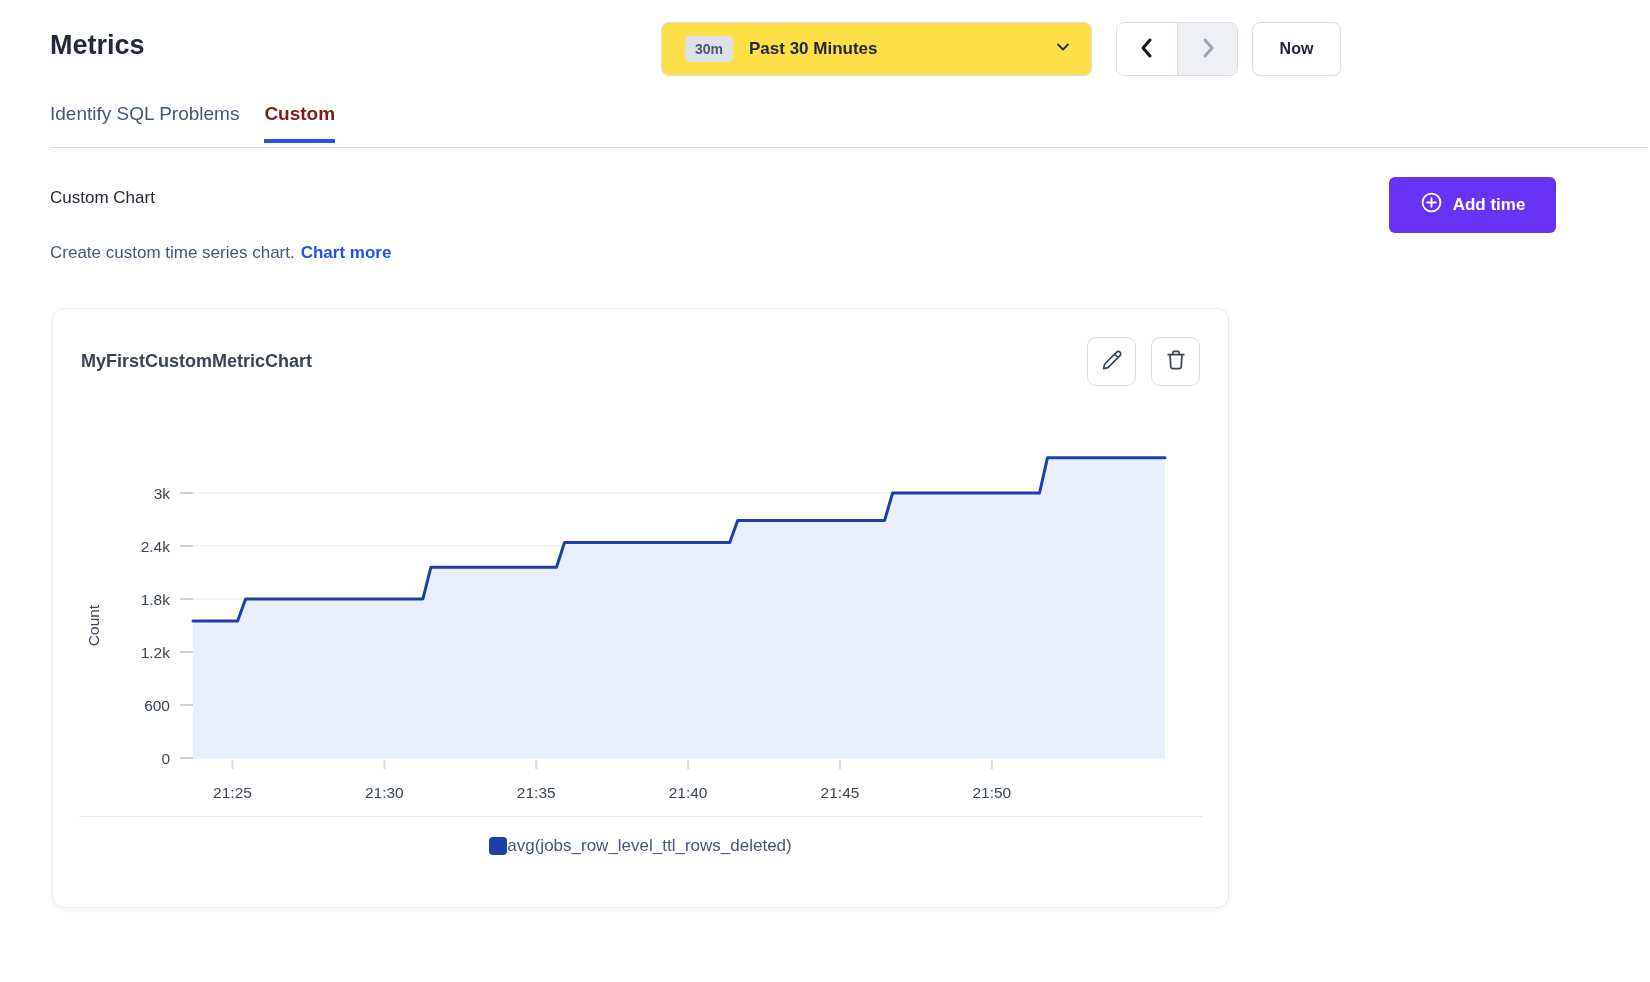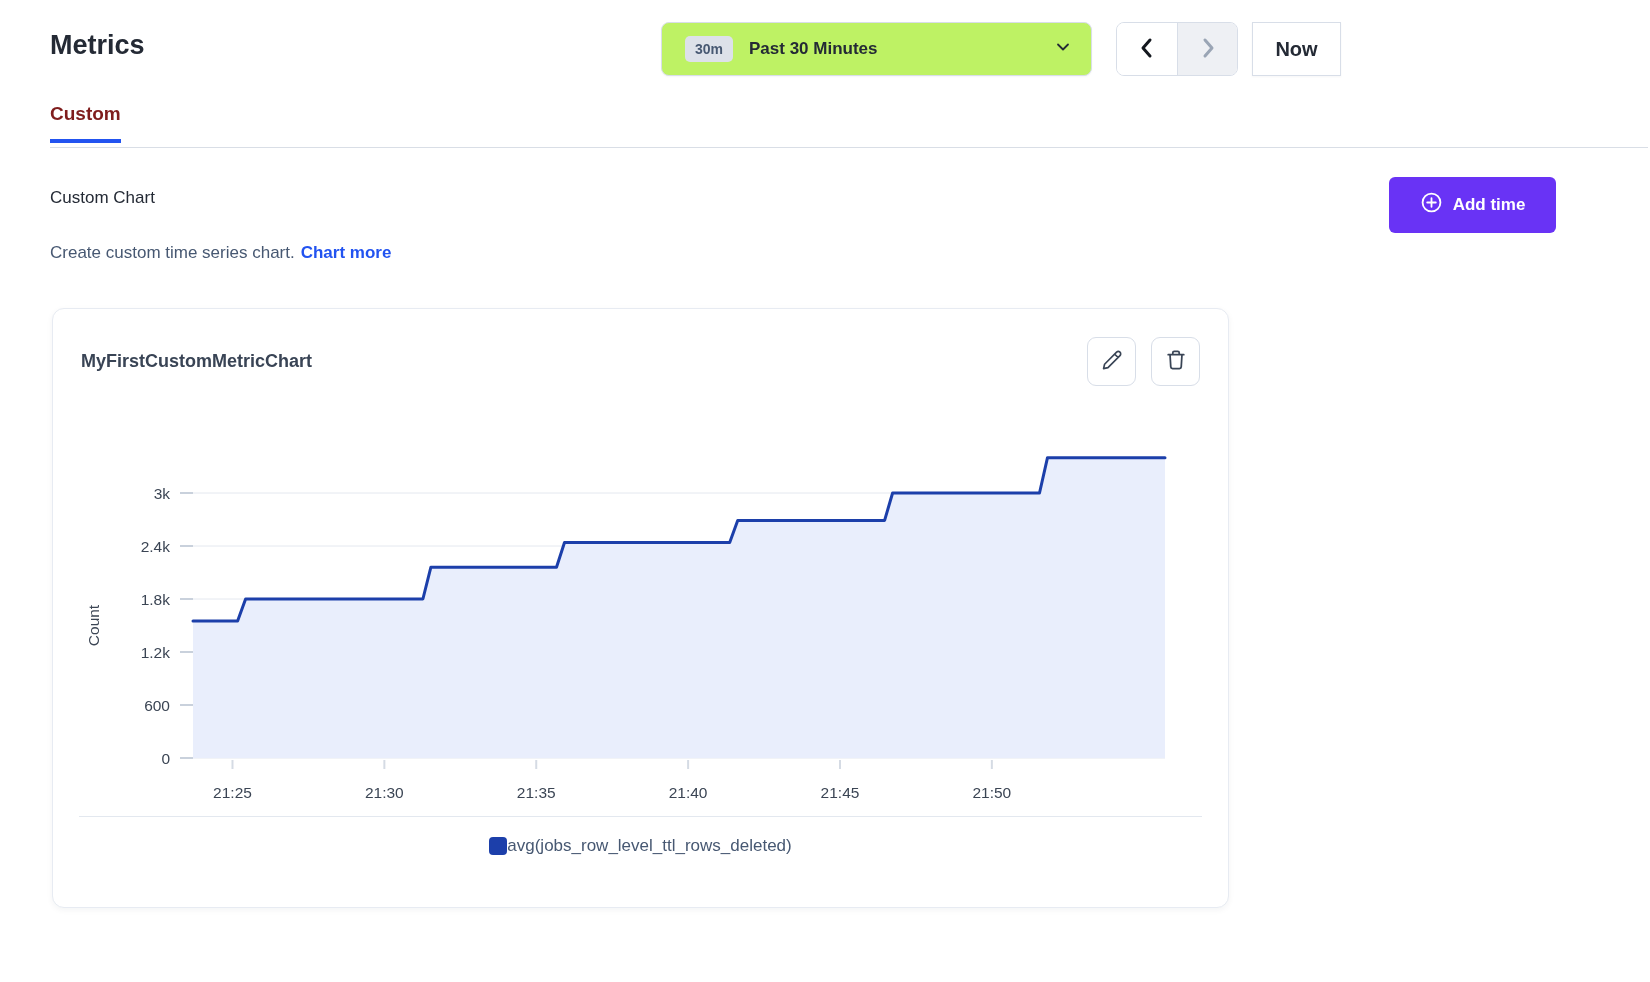--- a/index.html
+++ b/index.html
@@ -4,32 +4,32 @@
 <style>
   * { margin:0; padding:0; box-sizing:border-box; }
   html,body { width:1650px; height:982px; background:#ffffff; overflow:hidden;
     font-family:"Liberation Sans", sans-serif; color:#242a35; }
   .page { position:relative; width:1650px; height:982px;margin-left:24px; }
 
   
   .page-title { position:absolute; left:26px; top:30px; font-size:27px; font-weight:700; color:#242a35; }
   .controls { position:absolute; left:637px; top:22px; display:flex; align-items:stretch; }
   .time-picker { width:431px; height:54px; border:1px solid #d8dee8; border-radius:8px;
-    background:#bef264; display:flex; align-items:center; padding:0 20px 0 23px; cursor:pointer;
+    background:#fde047; display:flex; align-items:center; padding:0 20px 0 23px; cursor:pointer;
     box-shadow:0 1px 2px rgba(20,30,60,.04); }
   .time-badge { background:#dde1e9; color:#475872; font-size:14px; font-weight:700;
     border-radius:5px; padding:5px 10px; margin-right:16px; }
   .time-label { font-size:17px; font-weight:600; color:#242a35; flex:1; }
   .arrow-group { margin-left:24px; display:flex; border:1px solid #d8dee8; border-radius:8px;
     overflow:hidden; background:#fff; }
   .arrow-btn { width:60px; height:52px; display:flex; align-items:center; justify-content:center;
     background:#fff; border:none; cursor:pointer; }
   .arrow-btn.disabled { background:#eef0f4; border-left:1px solid #d8dee8; cursor:default; }
   .now-btn { margin-left:14px; width:89px; height:54px; background:#fff; border:1px solid #d8dee8;
-    border-radius:0; font-family:inherit; font-size:20px; font-weight:600; color:#242a35; cursor:pointer;
+    border-radius:8px; font-family:inherit; font-size:16px; font-weight:600; color:#242a35; cursor:pointer;
     box-shadow:0 1px 2px rgba(20,30,60,.04); }
 
   
   .tabs { position:absolute; left:26px; top:103px; display:flex; gap:25px; }
   .tab { font-size:19px; color:#475872; padding-bottom:18px; position:relative; cursor:pointer; white-space:nowrap; }
   .tab.active { color:#7f1d1d; font-weight:700; }
   .tab.active::after { content:""; position:absolute; left:0; right:0; bottom:0; height:4px; background:#2253f0; }
   .tabs-divider { position:absolute; left:26px; right:26px; top:147px; height:1px; background:#d9dee6; }
 
   
@@ -88,20 +88,21 @@
           <svg width="20" height="22" viewBox="0 0 20 22" fill="none">
               <path d="M7 3 L14 11 L7 19" stroke="#9aa5b5" stroke-width="3" stroke-linecap="round" stroke-linejoin="round"></path>
             </svg>
         </span>
       </button>
     </div>
     <button class="now-btn">Now</button>
   </div>
 
   <nav class="tabs">
+    <div class="tab">Identify SQL Problems</div>
     <div class="tab active">Custom</div>
   </nav>
   <div class="tabs-divider"></div>
 
   <h2 class="section-title">Custom Chart</h2>
   <p class="section-sub"><span>Create custom time series chart.</span><a class="learn-more">Chart more</a></p>
 
   <button class="add-chart-btn">
     <span>
       <svg width="23" height="23" viewBox="0 0 24 24" fill="none">

